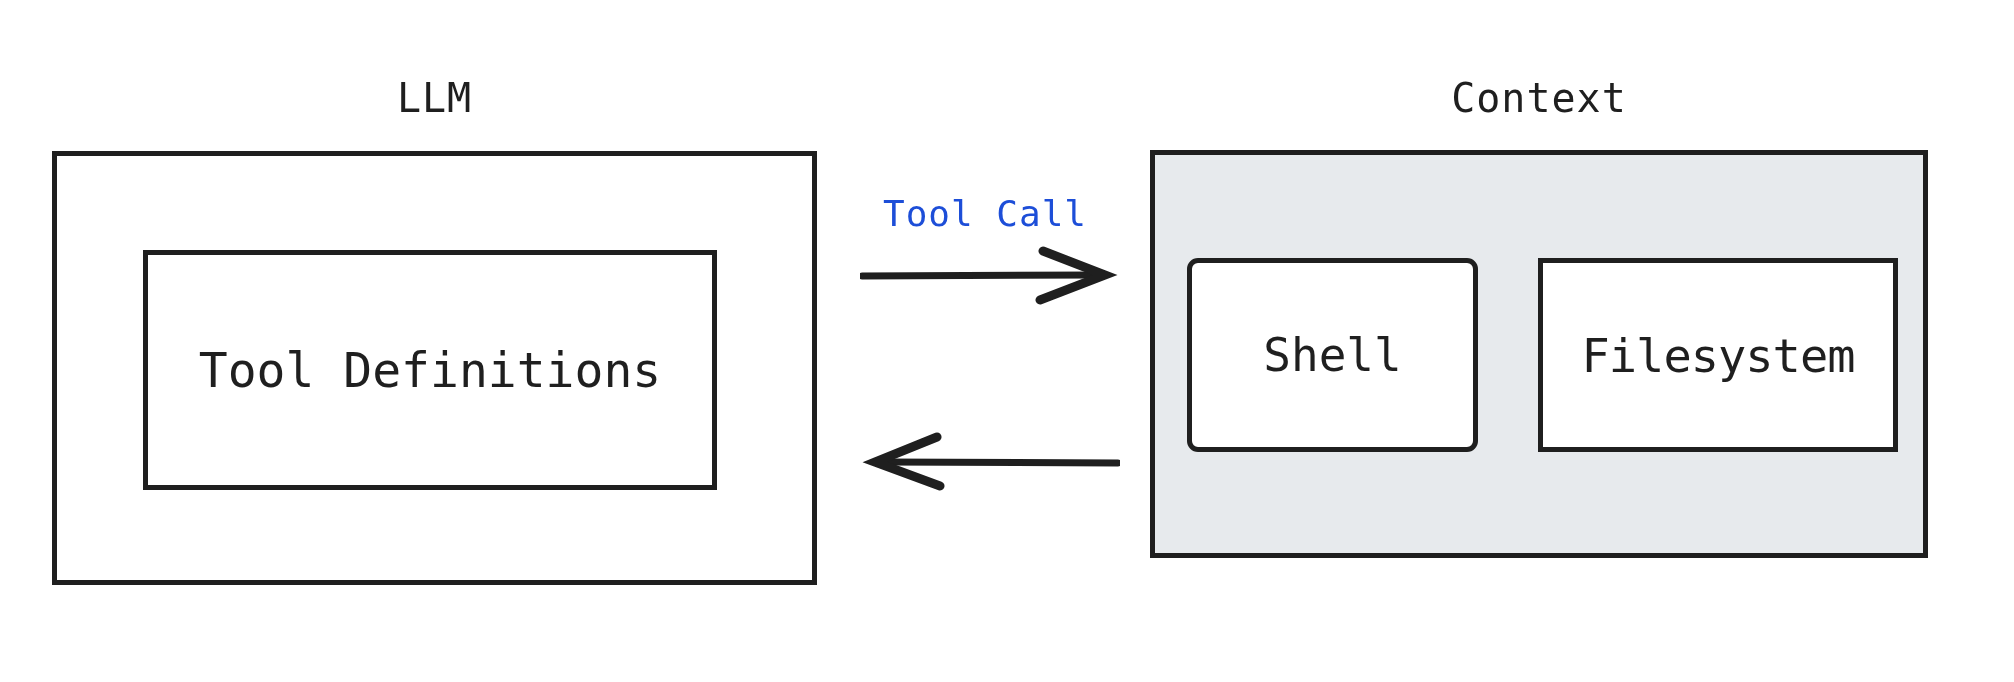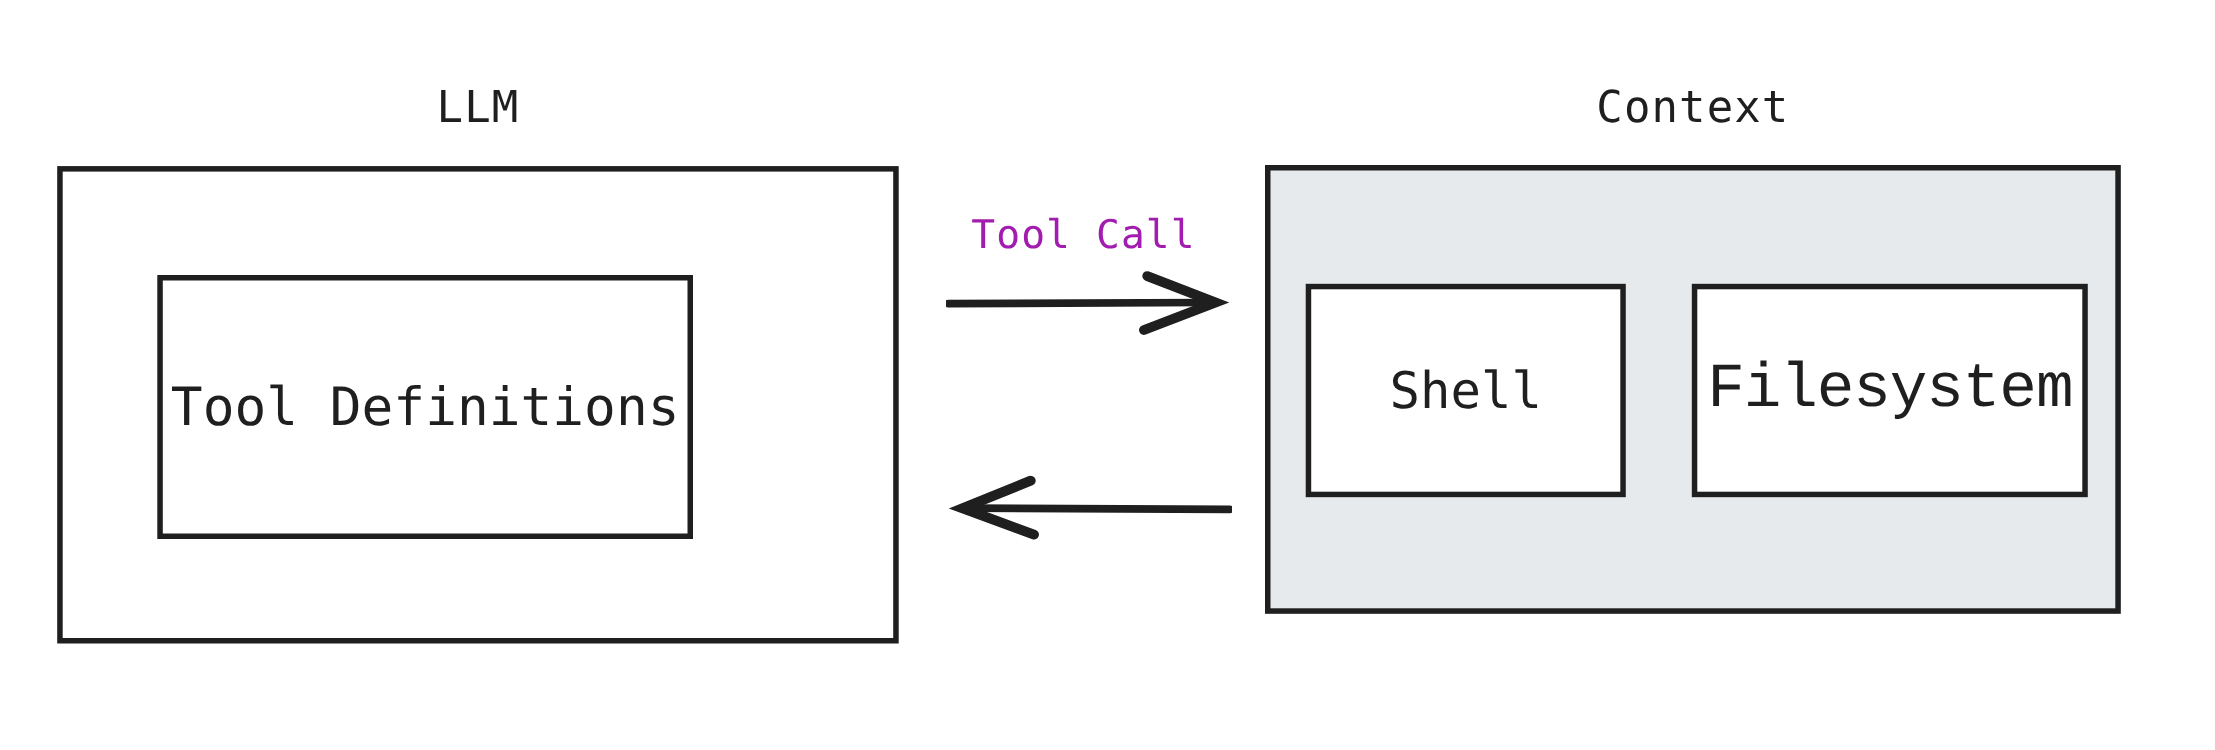--- a/index.html
+++ b/index.html
@@ -80,49 +80,50 @@
     font-family: "DejaVu Sans Mono", "Liberation Mono", monospace;
     font-size: 46px;
     color: #1f1f1f;
     letter-spacing: 0px;
     white-space: nowrap;
     line-height: 1;
   }
   #tool-definitions-box {
     left: 143px;
     top: 250px;
-    width: 487px;
+    width: 574px;
     height: 240px;
     text-align: center;
   }
   #tool-definitions-box .inner-label { font-size: 48px; }
 
   #shell-box {
     left: 1187px;
     top: 258px;
     width: 291px;
     height: 194px;
+    border-radius: 11px;
   }
   #filesystem-box {
     left: 1538px;
     top: 258px;
     width: 360px;
     height: 194px;
   }
-  #filesystem-box .inner-label { font-size: 57px; letter-spacing: -1px; font-family: Liberation Mono, monospace; }
+  #filesystem-box .inner-label { font-size: 47px; letter-spacing: -1px; }
 
   
   .arrow-wrap {
     position: absolute;
   }
   .arrow-label {
     position: absolute;
     font-family: "DejaVu Sans Mono", "Liberation Mono", monospace;
     font-size: 36px;
-    color: #a21caf;
+    color: #1d4ed8;
     white-space: nowrap;
     text-align: center;
     line-height: 1;
     letter-spacing: 1px;
   }
   #toolcall-label {
     left: 860px;
     width: 250px;
     top: 196px;
   }

